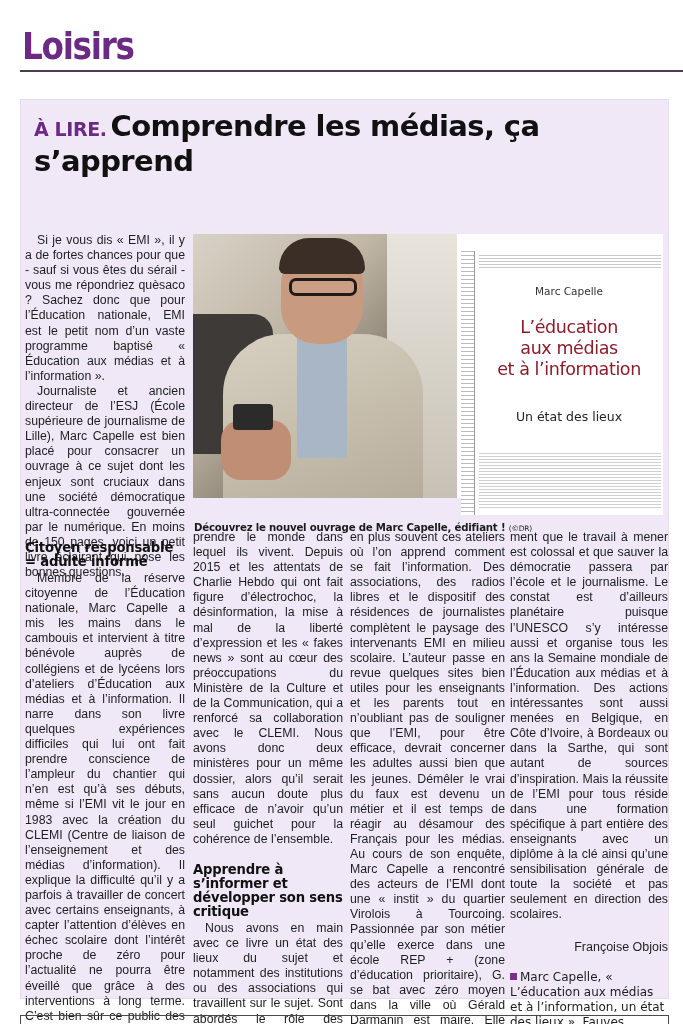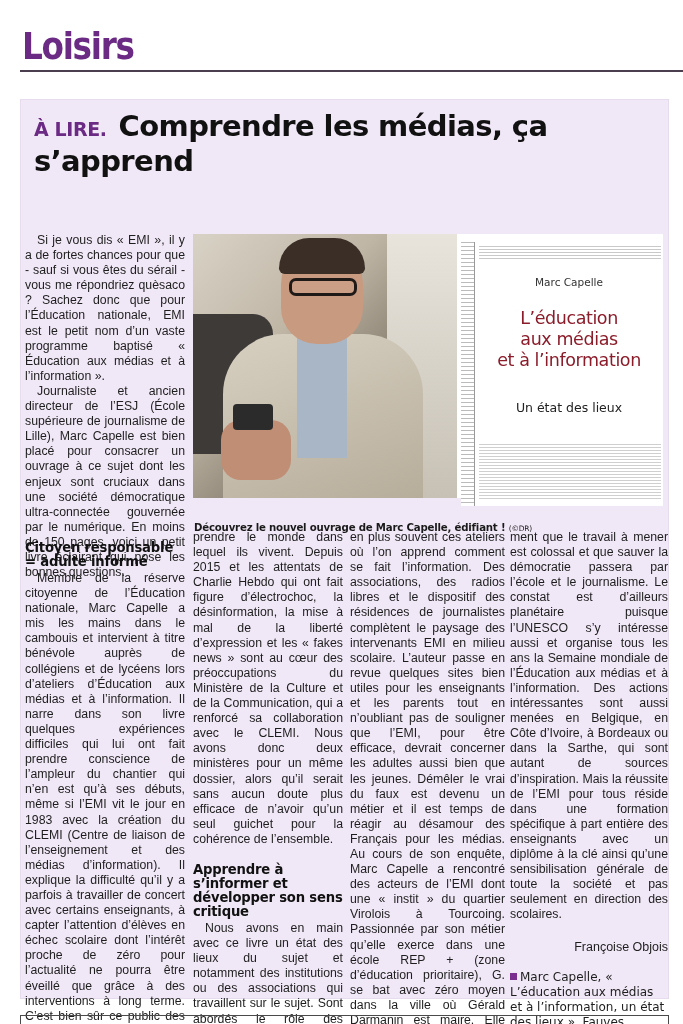--- a/index.html
+++ b/index.html
@@ -20,21 +20,21 @@
     position: absolute; left: 20px; top: 99px; width: 649px; height: 900px;
     background: #f1e8f7; border: 1px solid #e6dcee;
   }
 
   .headline {
     position: absolute; left: 13px; top: 10px; width: 620px;
     font-family: "DejaVu Sans", sans-serif; font-weight: bold; font-size: 29px;
     line-height: 32px; color: #111; letter-spacing: -0.6px;
   }
   .kicker {
-    font-size: 19px; color: #6b2a84; letter-spacing: -0.4px; margin-right: 12px;
+    font-size: 19px; color: #6b2a84; letter-spacing: -0.4px; margin-right: 4px;
   }
   .standfirst {
     position: absolute; left: 14px; top: 80px; width: 630px;
     font-family: "DejaVu Serif", serif; font-size: 14.6px; line-height: 21px;
     color: #222; letter-spacing: -0.35px;
   }
 
   .col {
     position: absolute; font-family: "Liberation Sans", sans-serif;
     font-size: 12.3px; line-height: 15.1px; color: #1e1e1e; text-align: justify;
@@ -90,21 +90,21 @@
   .photo-left .phone {
     position: absolute; left: 40px; top: 170px; width: 40px; height: 26px;
     background: #2b2b2b; border-radius: 4px;
   }
   .photo-left .hand {
     position: absolute; left: 28px; top: 186px; width: 70px; height: 60px;
     background: #c08d75; border-radius: 20px;
   }
 
   .book-cover {
-    position: absolute; left: 268px; top: 8px; width: 202px; height: 264px;
+    position: absolute; left: 268px; top: 17px; width: 202px; height: 264px;
     background: #ffffff; text-align: center;
   }
   .book-cover .news-strip {
     position: absolute; left: 0; top: 0; width: 14px; height: 264px;
     background: repeating-linear-gradient(180deg, #bbb 0 1px, #fff 1px 4px);
     border-right: 1px solid #999;
   }
   .book-cover .news-top {
     position: absolute; left: 18px; top: 4px; right: 2px; height: 14px;
     background: repeating-linear-gradient(180deg, #c9c9c9 0 1px, #fff 1px 3px);

